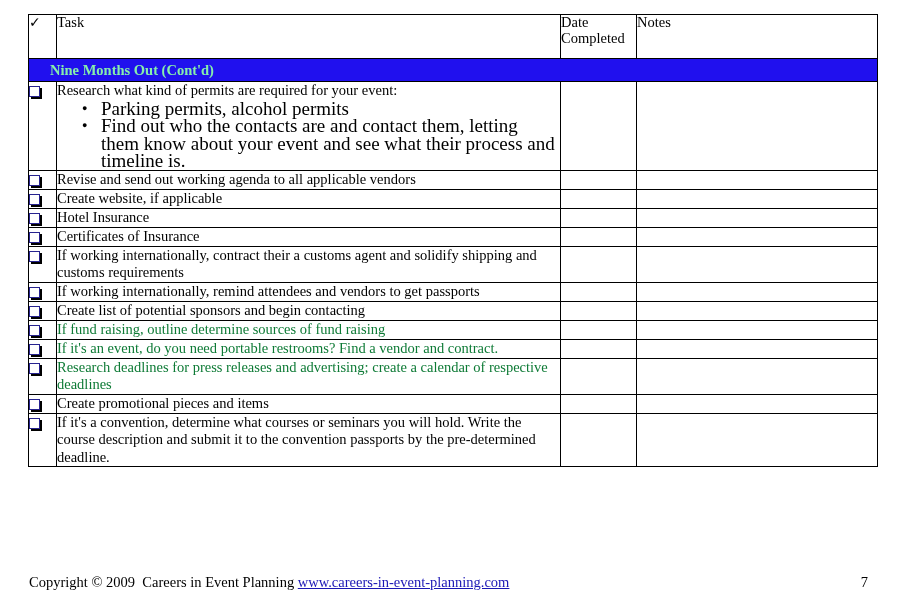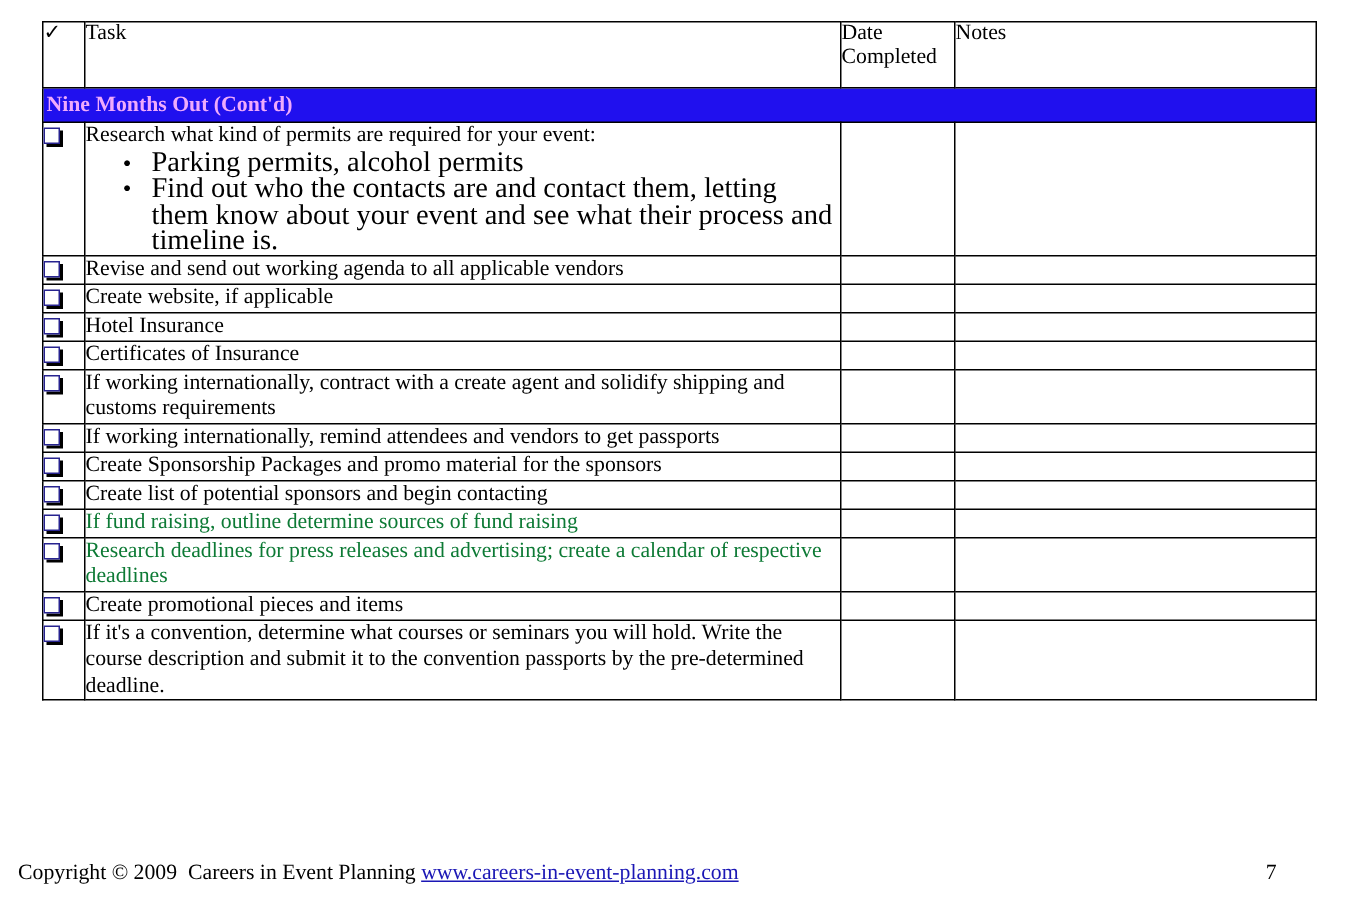--- a/index.html
+++ b/index.html
@@ -75,25 +75,25 @@
   .check-mark {
     display: inline-block;
     font-family: "DejaVu Sans", sans-serif;
     font-size: 14px;
     line-height: 14px;
   }
 
   
   tr.section-row td {
     background: #2010EE;
-    color: #f0abfc;
+    color: #86efac;
     font-size: 14.5px;
     line-height: 16px;
     font-weight: bold;
-    padding: 3px 0 3px 2px;
+    padding: 3px 0 3px 21px;
     height: 21px;
     box-sizing: border-box;
     border-left: 1px solid #000000;
     border-right: 1px solid #000000;
     border-top: 1px solid #000000;
     border-bottom: 1px solid #000000;
   }
 
   
   td.cb-cell {
@@ -141,21 +141,21 @@
     color: #000000;
   }
 
   td.date-cell, td.notes-cell {
     background: #ffffff;
   }
 
   
   .footer {
     position: absolute;
-    left: 12px;
+    left: 29px;
     top: 573px;
     width: 849px;
     font-size: 14.5px;
     line-height: 18px;
     display: flex;
     align-items: baseline;
   }
   .footer-text {
     white-space: pre;
   }
@@ -240,53 +240,53 @@
             <td class="cb-cell"><span class="checkbox"></span></td>
             <td class="task-cell">
               <div>Certificates of Insurance</div>
             </td>
             <td class="date-cell"></td>
             <td class="notes-cell"></td>
           </tr>
           <tr>
             <td class="cb-cell"><span class="checkbox"></span></td>
             <td class="task-cell">
-              <div>If working internationally, contract with a create agent and solidify shipping and customs requirements</div>
+              <div>If working internationally, contract their a customs agent and solidify shipping and customs requirements</div>
             </td>
             <td class="date-cell"></td>
             <td class="notes-cell"></td>
           </tr>
           <tr>
             <td class="cb-cell"><span class="checkbox"></span></td>
             <td class="task-cell">
               <div>If working internationally, remind attendees and vendors to get passports</div>
-            </td>
-            <td class="date-cell"></td>
-            <td class="notes-cell"></td>
-          </tr>
-          <tr>
-            <td class="cb-cell"><span class="checkbox"></span></td>
-            <td class="task-cell">
-              <div>Create Sponsorship Packages and promo material for the sponsors</div>
             </td>
             <td class="date-cell"></td>
             <td class="notes-cell"></td>
           </tr>
           <tr>
             <td class="cb-cell"><span class="checkbox"></span></td>
             <td class="task-cell">
               <div>Create list of potential sponsors and begin contacting</div>
             </td>
             <td class="date-cell"></td>
             <td class="notes-cell"></td>
           </tr>
           <tr>
             <td class="cb-cell"><span class="checkbox"></span></td>
             <td class="task-cell green">
               <div>If fund raising, outline determine sources of fund raising</div>
+            </td>
+            <td class="date-cell"></td>
+            <td class="notes-cell"></td>
+          </tr>
+          <tr>
+            <td class="cb-cell"><span class="checkbox"></span></td>
+            <td class="task-cell green">
+              <div>If it's an event, do you need portable restrooms?  Find a vendor and contract.</div>
             </td>
             <td class="date-cell"></td>
             <td class="notes-cell"></td>
           </tr>
           <tr>
             <td class="cb-cell"><span class="checkbox"></span></td>
             <td class="task-cell green">
               <div>Research deadlines for press releases and advertising; create a calendar of respective deadlines</div>
             </td>
             <td class="date-cell"></td>

